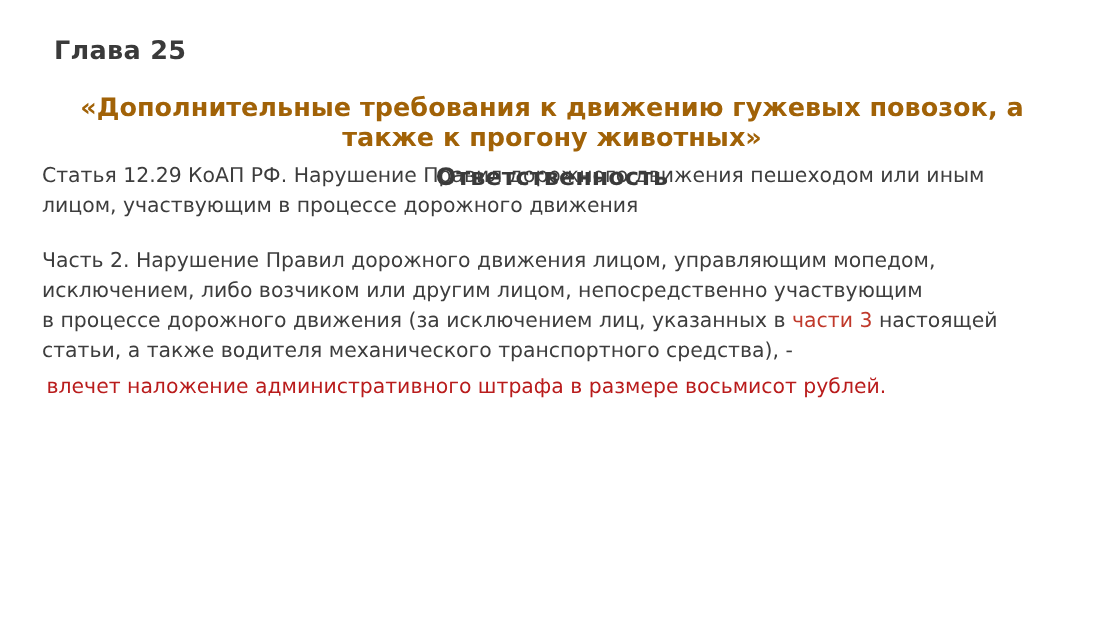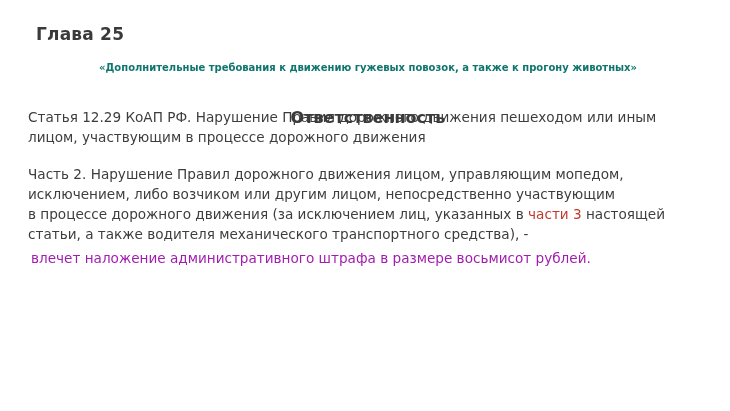--- a/index.html
+++ b/index.html
@@ -28,23 +28,23 @@
     font-weight: bold;
     color: #3a3a3a;
     letter-spacing: 0.2px;
   }
   .subtitle {
     position: absolute;
     left: 30px;
     top: 62px;
     width: 676px;
     text-align: center;
-    font-size: 10px;
+    font-size: 17px;
     font-weight: bold;
-    color: #0f766e;
+    color: #a16207;
   }
   .section-heading {
     position: absolute;
     left: 30px;
     top: 88px;
     width: 676px;
     text-align: center;
     font-size: 16px;
     font-weight: bold;
     color: #3a3a3a;
@@ -75,21 +75,21 @@
   .link {
     color: #c0392b;
   }
   .penalty {
     position: absolute;
     left: 31px;
     top: 249px;
     width: 676px;
     font-size: 13.6px;
     line-height: 1.47;
-    color: #a21caf;
+    color: #b91c1c;
   }
 </style>
 </head>
 <body>
 
 <div class="page">
 
   <div class="chapter-title">Глава 25</div>
 
   <div class="subtitle">«Дополнительные требования к движению гужевых повозок, а также к прогону животных»</div>

